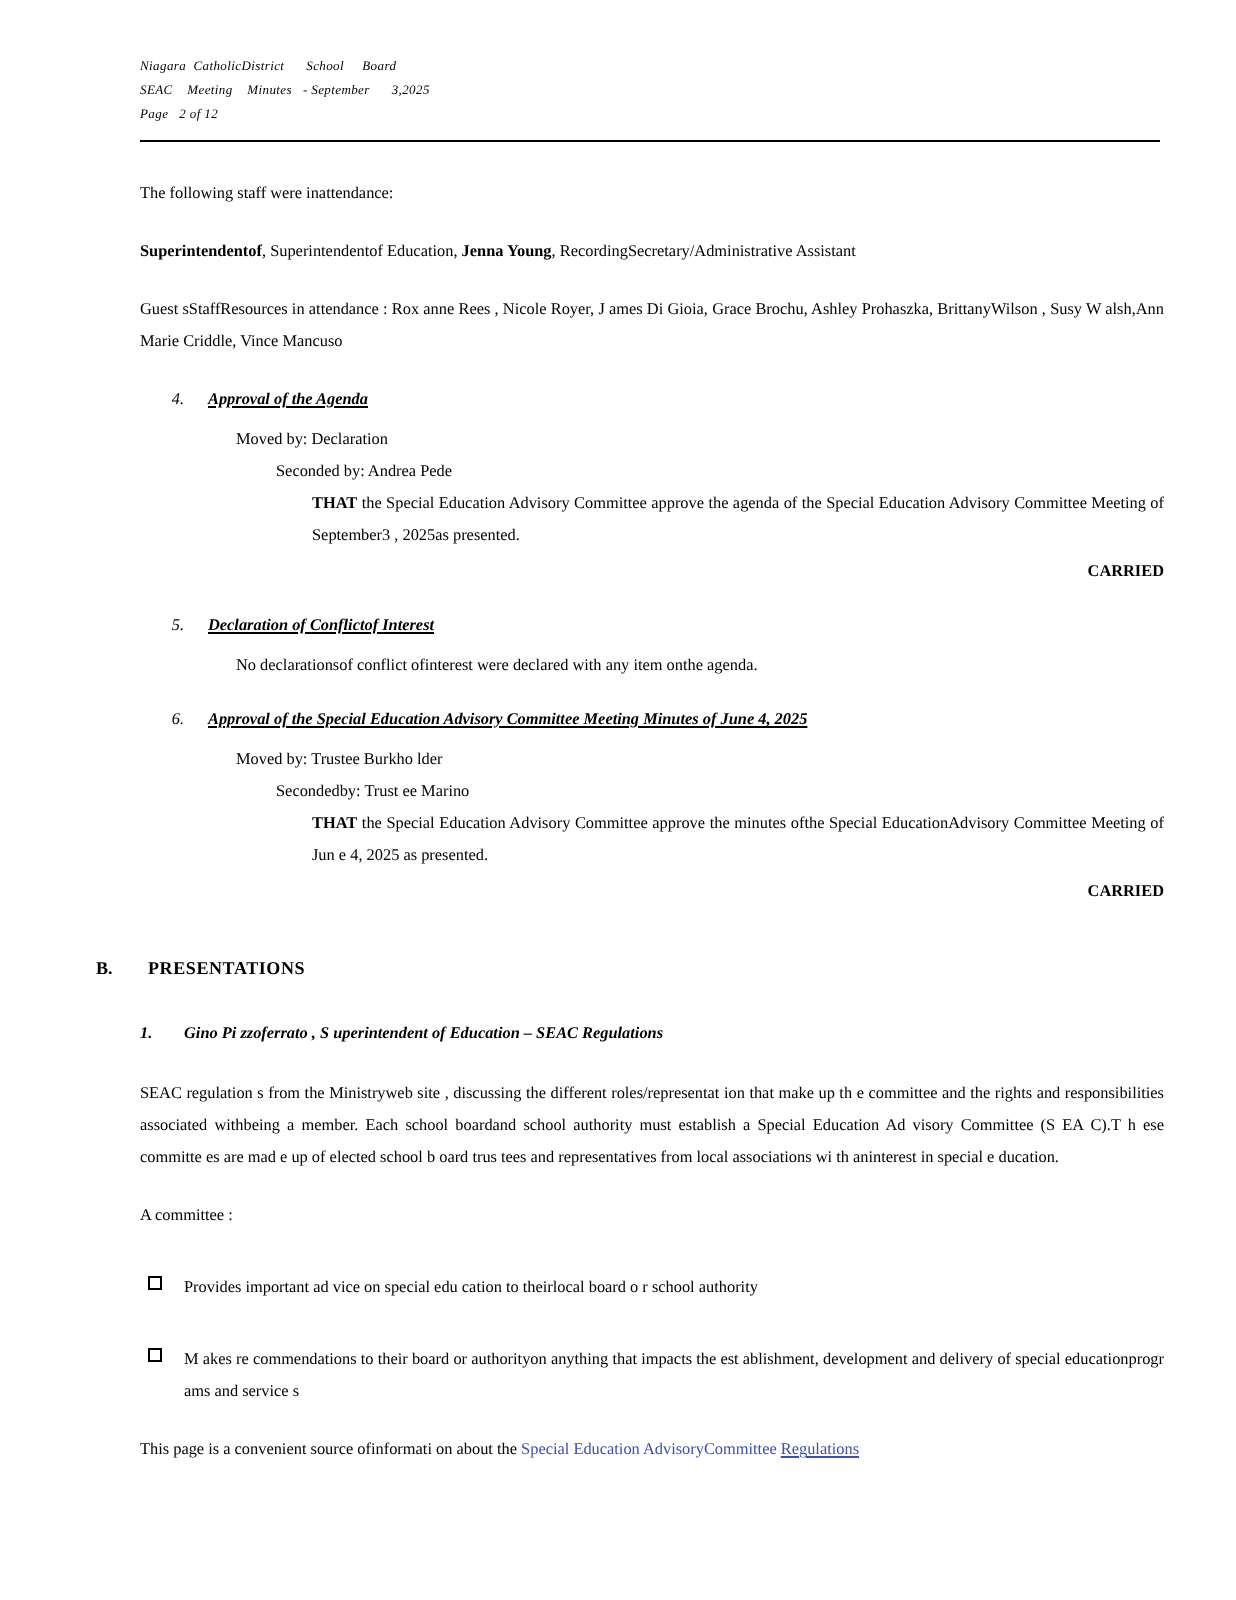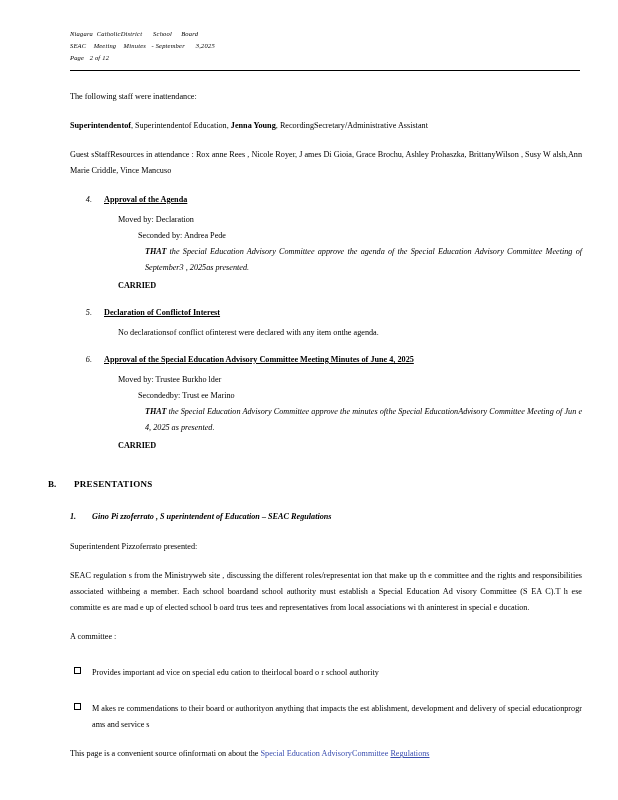--- a/index.html
+++ b/index.html
@@ -58,29 +58,30 @@
     position: absolute;
     left: 0;
     top: 0;
     width: 22px;
     text-align: right;
     font-style: italic;
   }
   .item .itembody { margin-left: 34px; }
   .item .title {
     font-weight: bold;
+    font-style: italic;
     text-decoration: underline;
     display: block;
     margin-bottom: 4px;
   }
   .moved { margin-left: 14px; display:block; }
   .seconded { margin-left: 34px; display:block; }
-  .that { margin-left: 41px; display:block; text-align: justify; font-style: italic; }
+  .that { margin-left: 52px; display:block; text-align: justify; }
   .that .lead { font-weight: bold; }
-  .carried { margin-left: 14px; display:block; font-weight: bold; margin-top: 2px;}
+  .carried { margin-left: 14px; display:block; font-weight: bold; margin-top: 2px; text-align: right;}
 
   .sec-head {
     position: relative;
     margin: 22px 0 16px 0;
     margin-left: -22px;
   }
   .sec-head .letter {
     position: absolute;
     left: 0;
     top: 0;
@@ -190,21 +191,20 @@
     <div class="sec-head">
       <span class="letter">B.</span>
       <span class="label">PRESENTATIONS</span>
     </div>
 
     <div class="sub-item">
       <span class="num">1.</span>
       <span class="title">Gino   Pi zzoferrato   , S uperintendent     of  Education      –  SEAC   Regulations</span>
     </div>
 
-    <p>Superintendent        Pizzoferrato      presented:</p>
 
     <p>SEAC   regulation     s from  the  Ministryweb    site , discussing     the   different   roles/representat       ion  that  make  up  th e committee     and  the  rights  and responsibilities     associated    withbeing     a  member.    Each   school  boardand    school   authority    must   establish   a  Special   Education    Ad visory   Committee     (S EA C).T   h ese  committe    es  are  mad e up  of  elected   school  b oard  trus tees  and  representatives     from   local  associations  wi th  aninterest    in  special   e ducation.</p>
 
     <p class="tight">A committee     :</p>
 
     <ul class="bullets">
       <li><span class="sq"></span><span>Provides    important      ad vice  on special  edu cation   to theirlocal    board   o r school   authority</span></li>
       <li><span class="sq"></span><span>M akes  re commendations       to their  board   or authorityon    anything    that  impacts    the  est ablishment,  development      and delivery  of  special   educationprogr        ams and  service  s</span></li>
     </ul>
 

